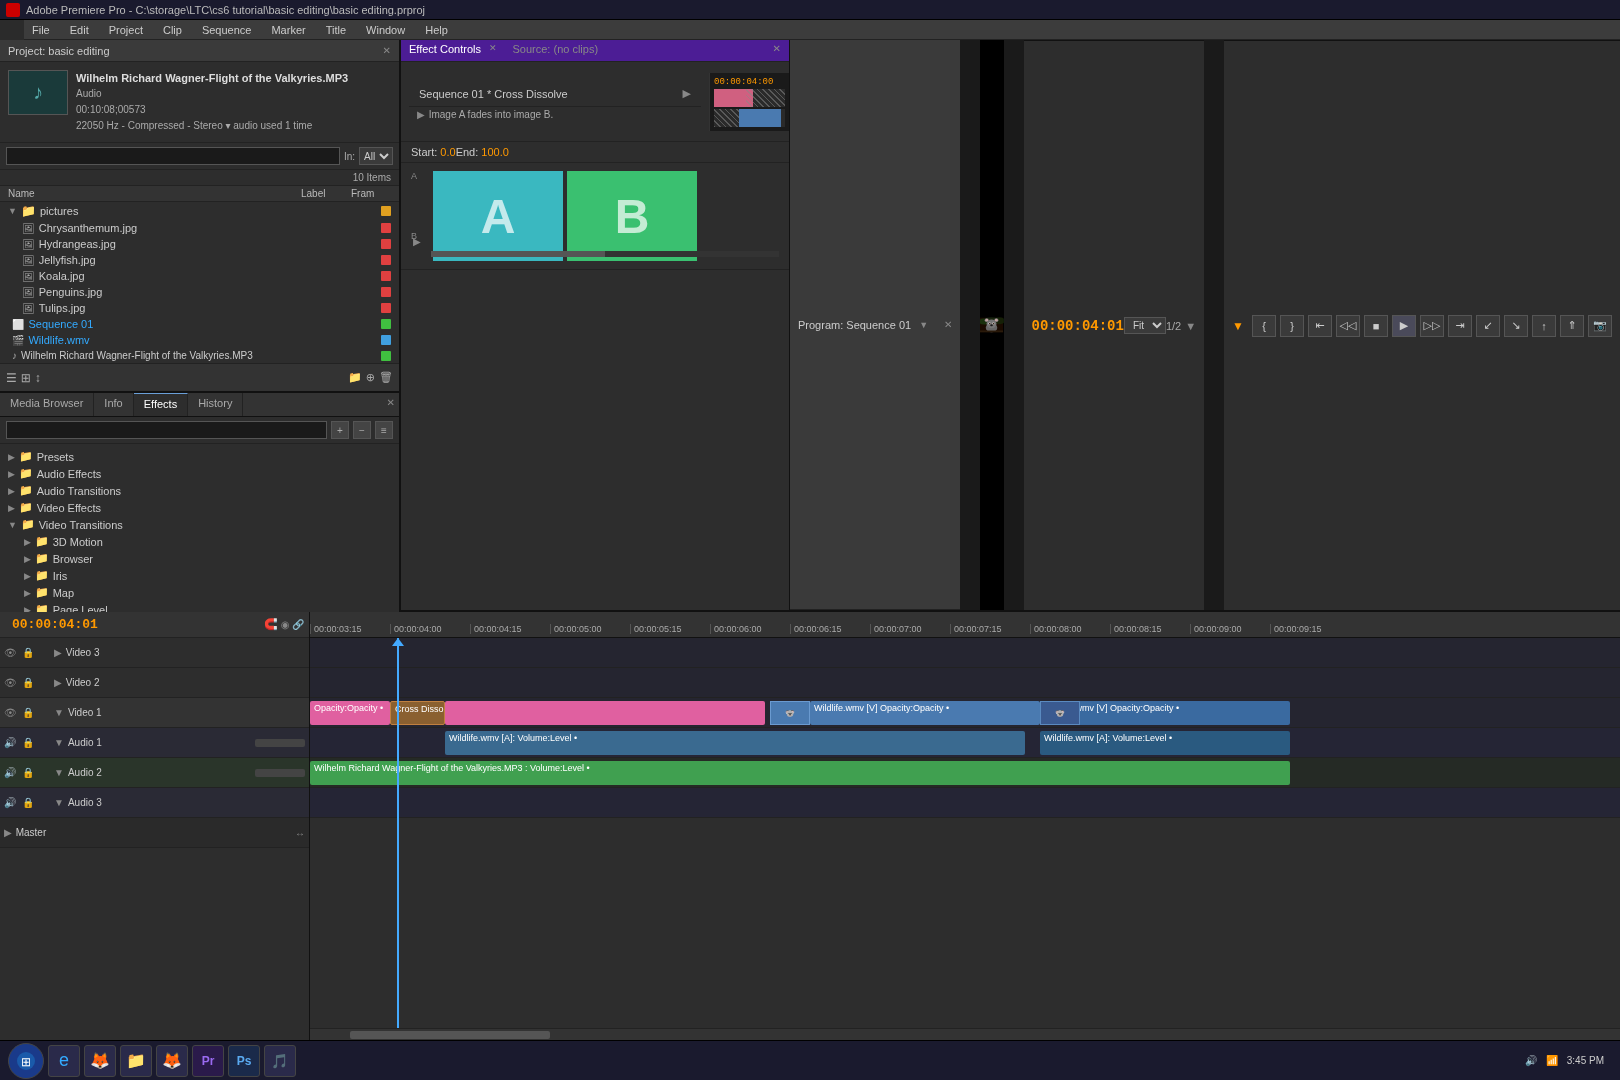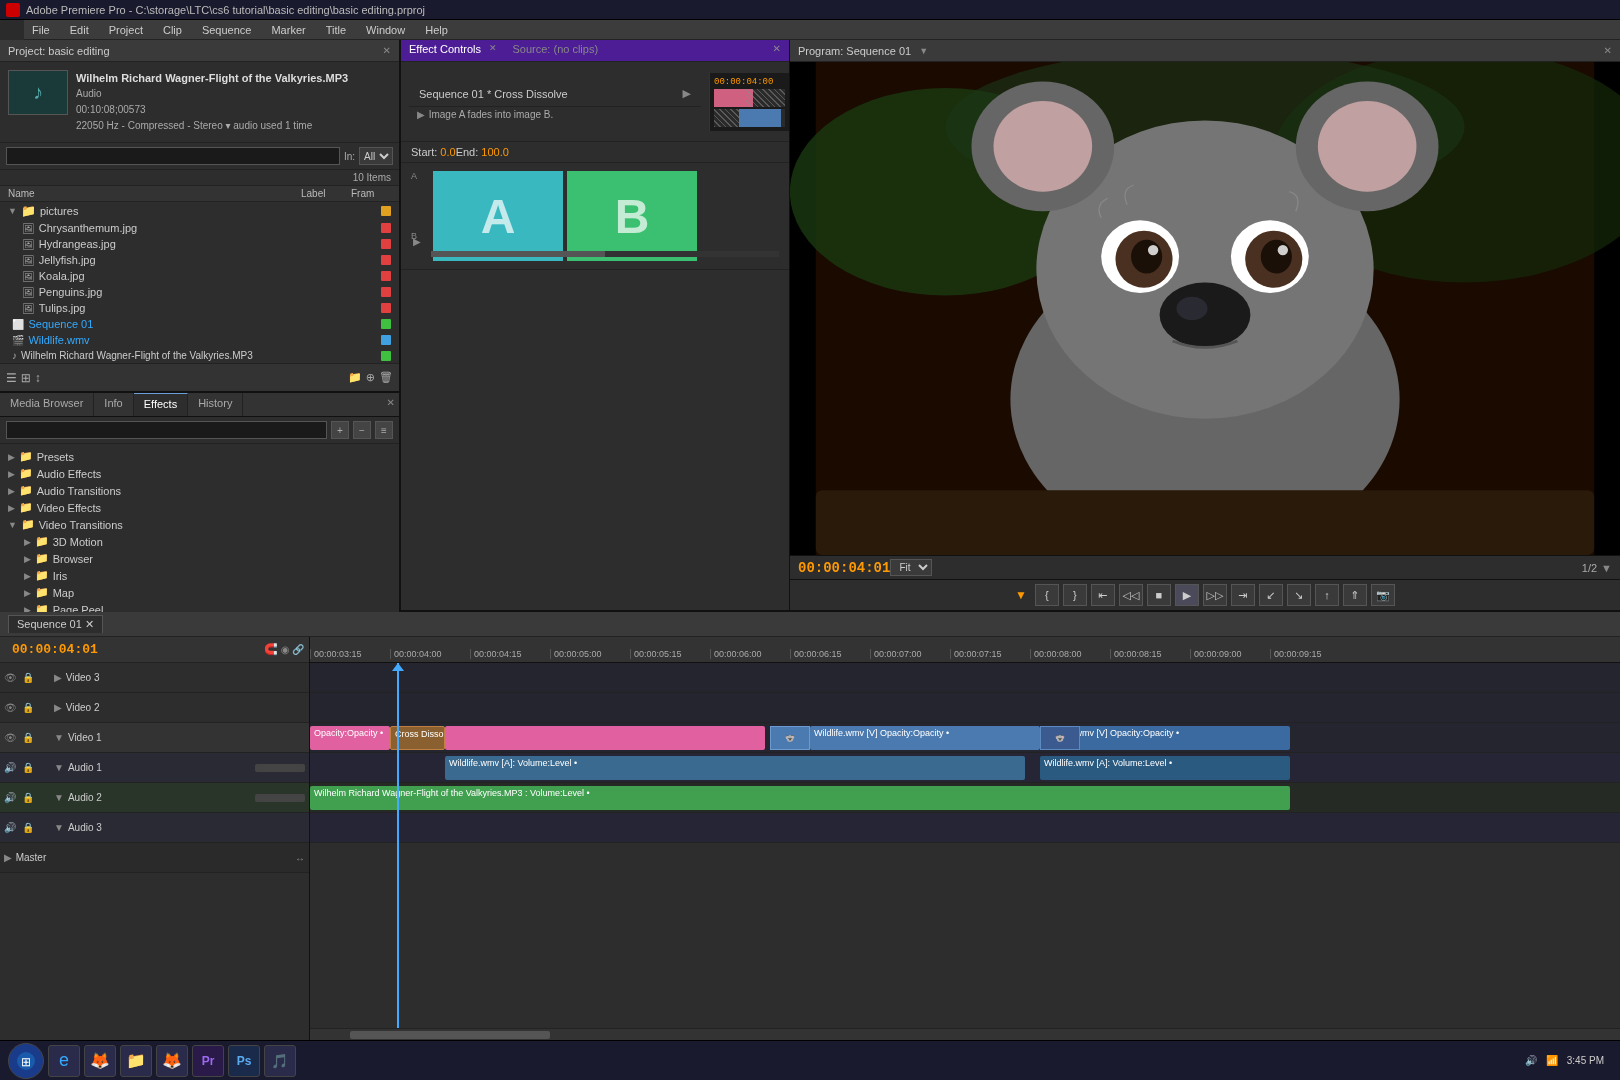--- a/index.html
+++ b/index.html
@@ -342,21 +342,22 @@
       gap: 6px;
       font-size: 11px;
       color: #aaa;
     }
 
     
     #program-panel {
       flex: 1;
       background: #1a1a1a;
       display: flex;
-      flex-direction: column;
+      flex-direction: row;
+      gap: 20px;
     }
 
     .program-header {
       background: #3a3a3a;
       padding: 3px 8px;
       font-size: 11px;
       color: #ccc;
       border-bottom: 1px solid #222;
       display: flex;
       align-items: center;
@@ -799,21 +800,21 @@
           <span>Iris</span>
         </div>
         <div class="tree-item" style="padding-left:24px;">
           <span class="tree-arrow">▶</span>
           <span class="tree-folder-icon">📁</span>
           <span>Map</span>
         </div>
         <div class="tree-item" style="padding-left:24px;">
           <span class="tree-arrow">▶</span>
           <span class="tree-folder-icon">📁</span>
-          <span>Page Peel</span>
+          <span>Page Level</span>
         </div>
         <div class="tree-item" style="padding-left:24px;">
           <span class="tree-arrow">▶</span>
           <span class="tree-folder-icon">📁</span>
           <span>Slide</span>
         </div>
         <div class="tree-item" style="padding-left:24px;">
           <span class="tree-arrow">▶</span>
           <span class="tree-folder-icon">📁</span>
           <span>Special Effect</span>
@@ -971,23 +972,20 @@
       <div class="ctrl-btn">↙</div>
       <div class="ctrl-btn">↘</div>
       <div class="ctrl-btn">↑</div>
       <div class="ctrl-btn">⇑</div>
       <div class="ctrl-btn">📷</div>
     </div>
   </div>
 </div>
 
 <div id="timeline-section">
-  <div class="timeline-header">
-    <span class="timeline-tab">Sequence 01 ✕</span>
-  </div>
 
   <div class="timeline-body">
 
     <div class="timeline-controls-col">
       <div class="timeline-toolbar">
         <span class="timecode-current">00:00:04:01</span>
         <span style="flex:1;"></span>
         <span style="color:#888; cursor:pointer;">🧲</span>
         <span style="color:#888; cursor:pointer; font-size:10px;">◉</span>
         <span style="color:#888; cursor:pointer; font-size:10px;">🔗</span>

